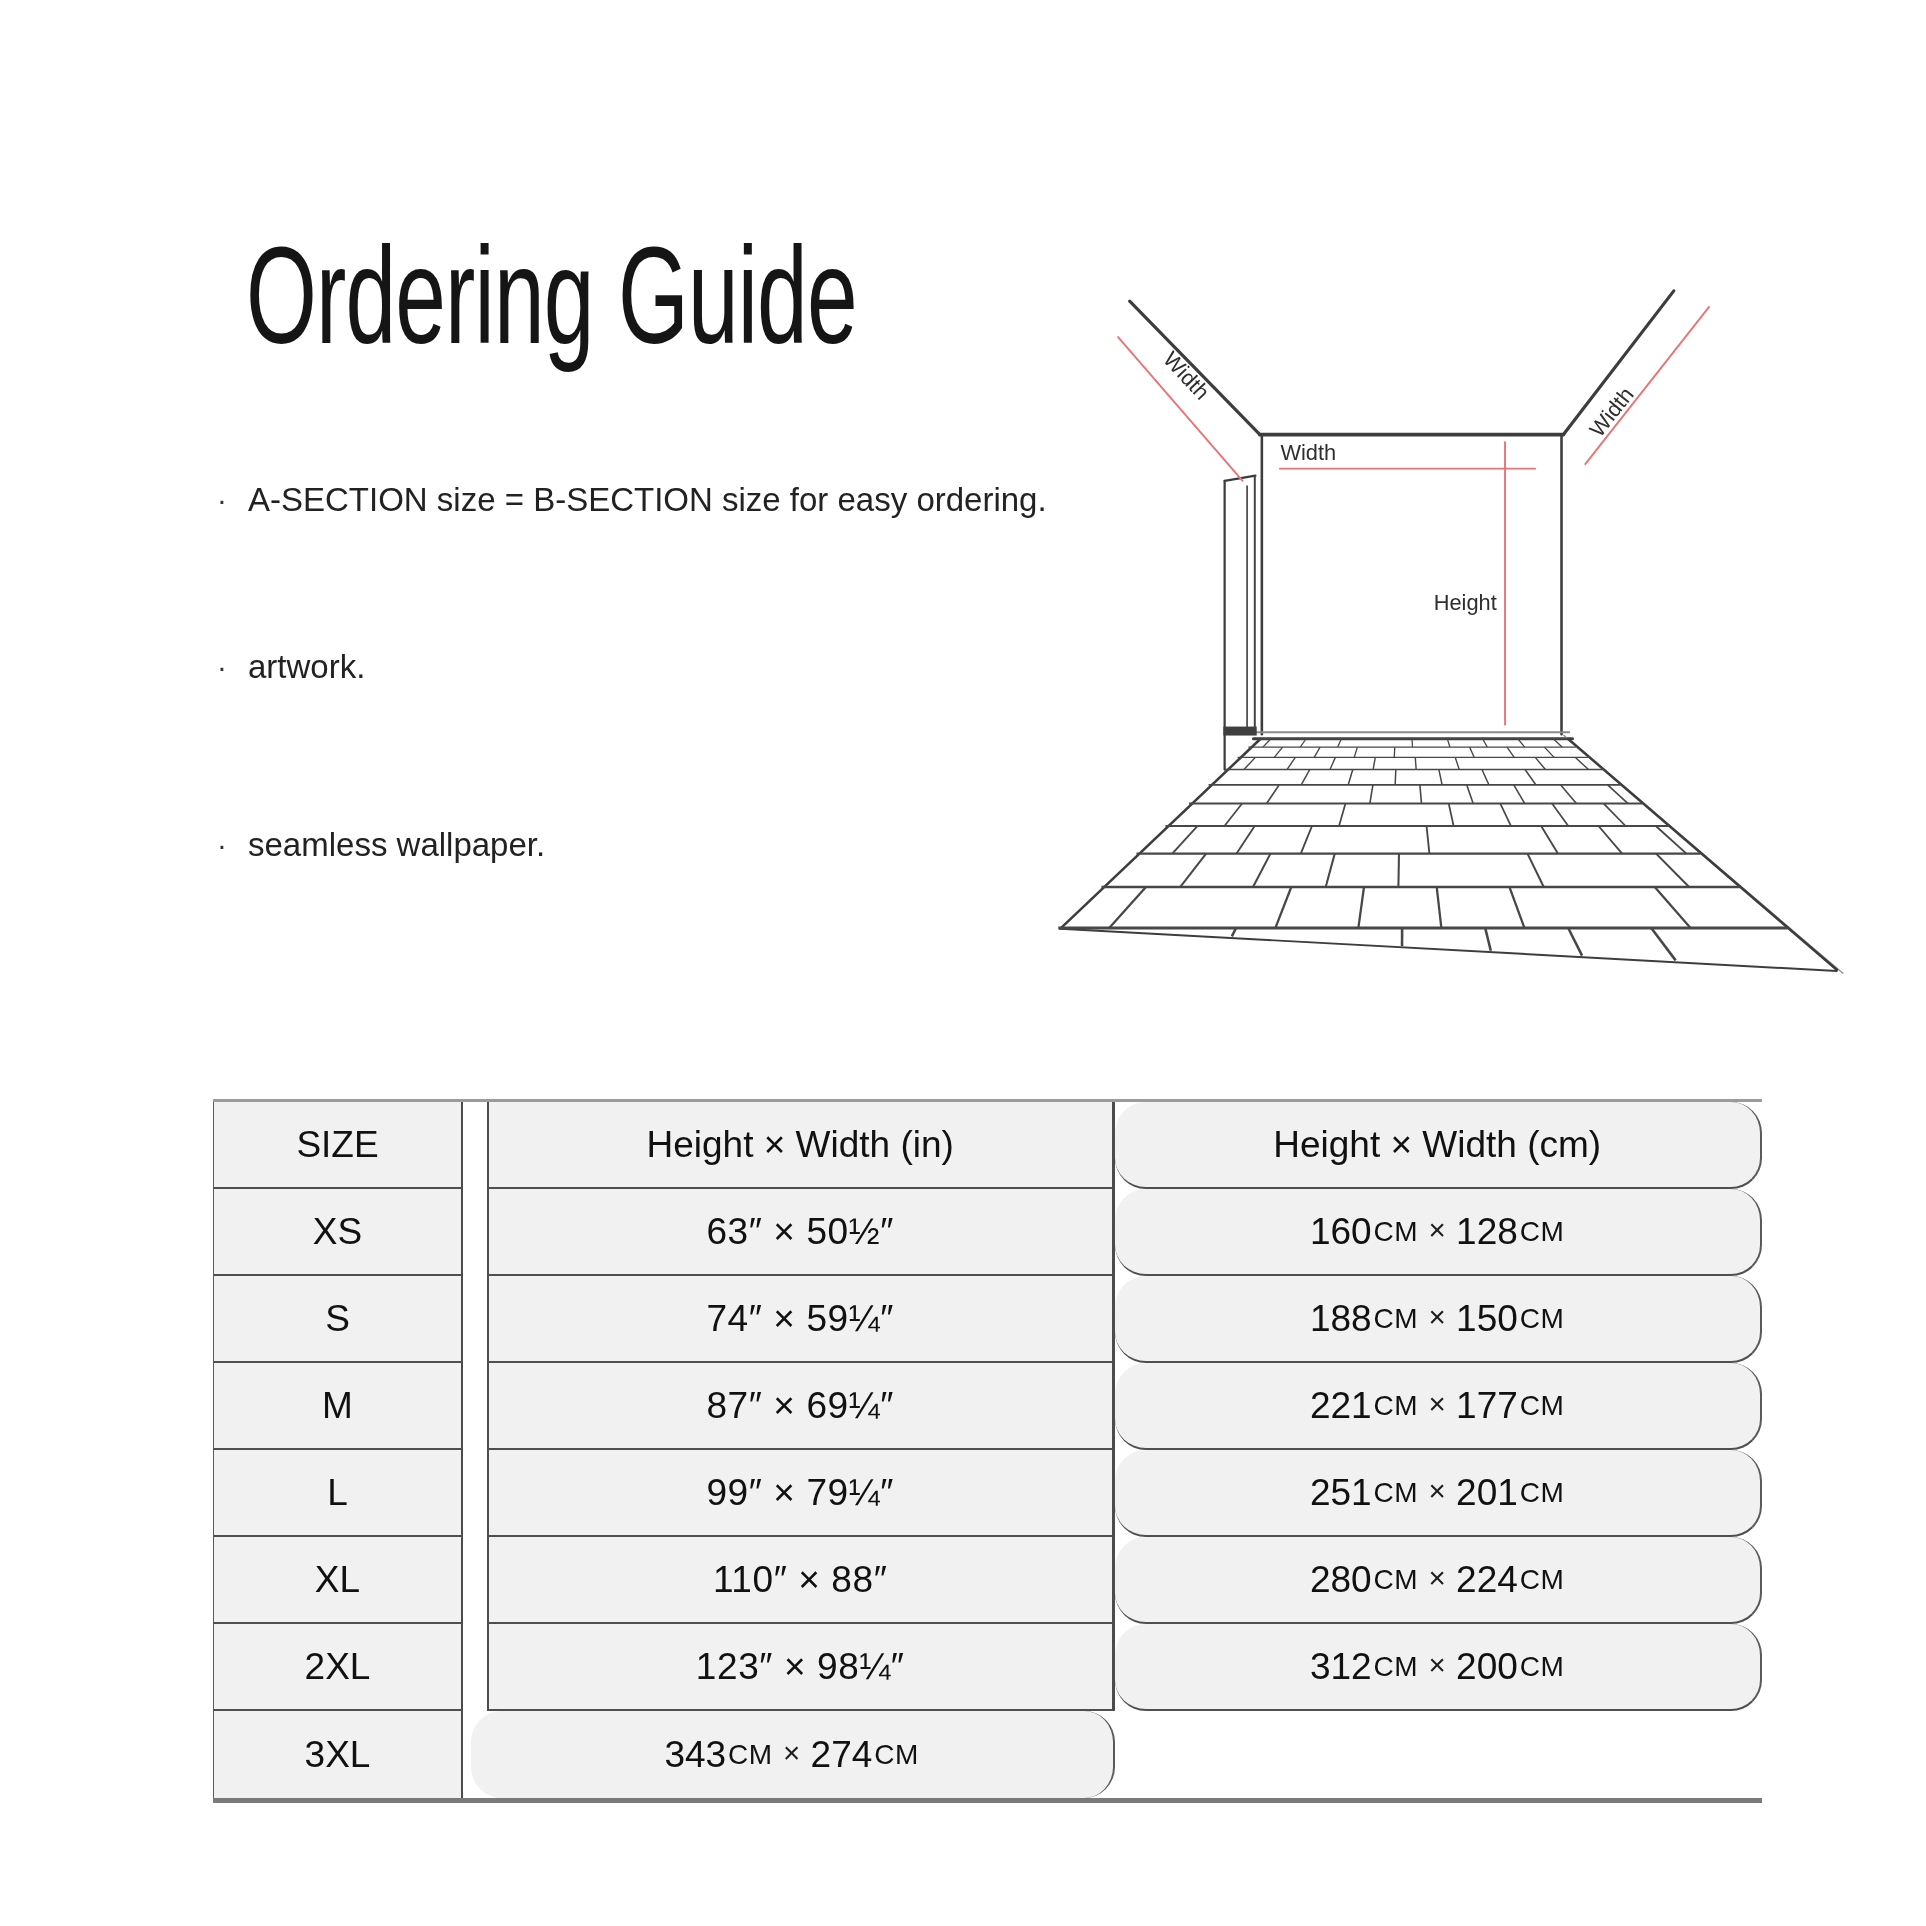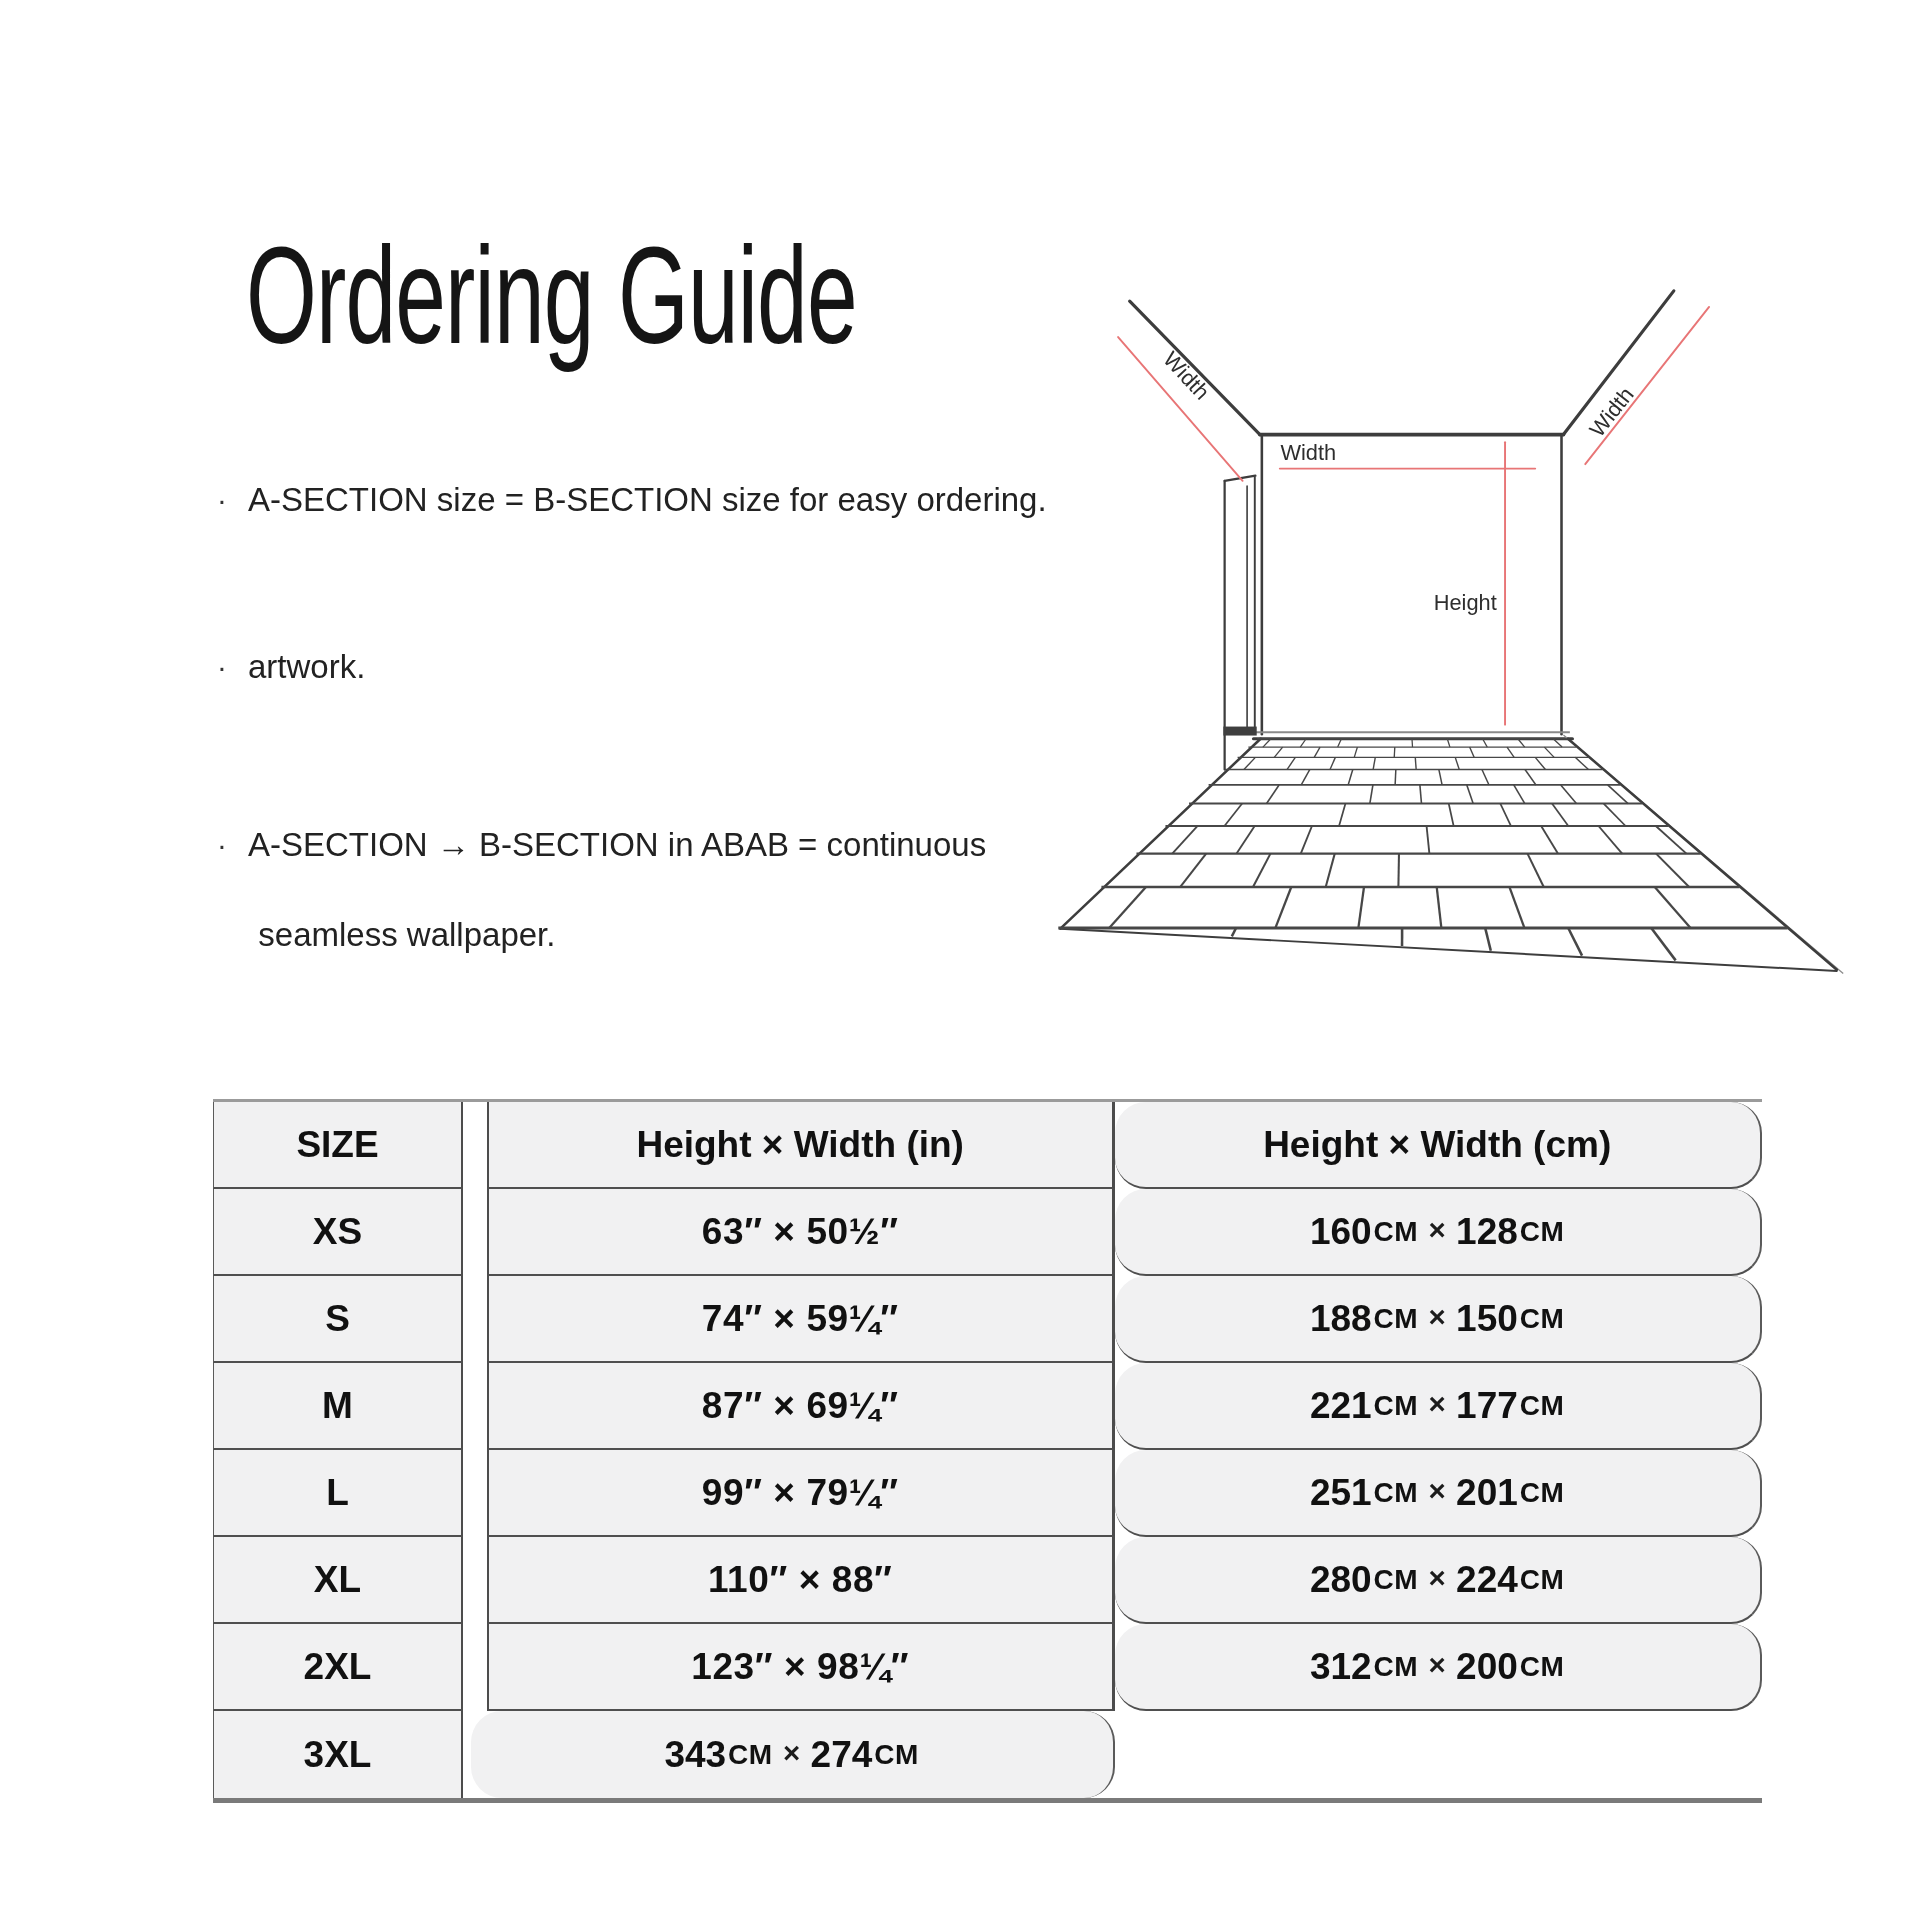--- a/index.html
+++ b/index.html
@@ -61,21 +61,20 @@
   
   .tbl{
     position:absolute;left:213px;top:1099px;
     width:1549px;
     display:grid;
     grid-template-columns:250px 7.7px 644px 647px;
     grid-auto-rows:87px;
     border-top:3.2px solid #9b9b9b;
     border-bottom:5.1px solid #7a7a7a;
     background:transparent;
-    font-weight:bold;
   }
   .cell{
     background:var(--cellbg);
     display:flex;align-items:center;justify-content:center;
     font-size:37px;color:#111111;
     border-bottom:2.6px solid #4f4f4f;
     white-space:nowrap;
   }
   .gapcell{background:#ffffff;border-bottom:none;}
   .c1{border-left:1.9px solid #5a5a5a;border-right:2.6px solid #4c4c4c;}
@@ -106,21 +105,20 @@
 </div>
 <div class="bullet" id="bullet-2">
   <span class="dot">·</span>
   <div class="lines">
     <div class="ln">artwork.</div>
   </div>
 </div>
 <div class="bullet" id="bullet-3">
   <span class="dot">·</span>
   <div class="lines">
-    <div class="ln">A-SECTION → B-SECTION in ABAB = continuous</div>
     <div class="ln">seamless wallpaper.</div>
   </div>
 </div>
 
 <div class="room">
   <svg viewBox="1600 420 1320 1160">
 
     <g>
       <path class="wall" stroke-width="5" d="M1760,468 L1963,676"></path>
       <path class="wall" stroke-width="6" d="M1963,676 L2436,676"></path>

